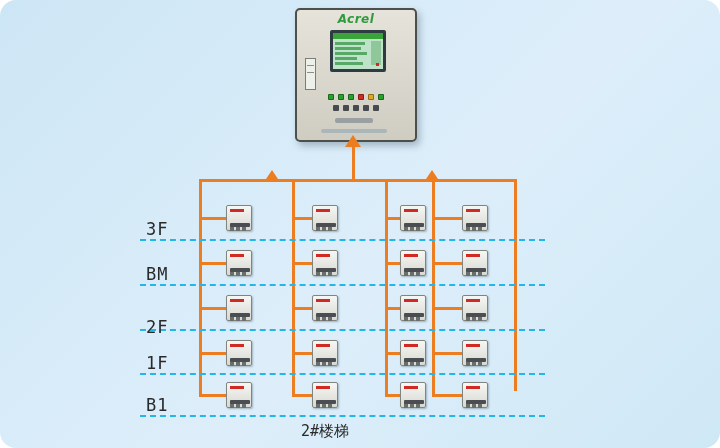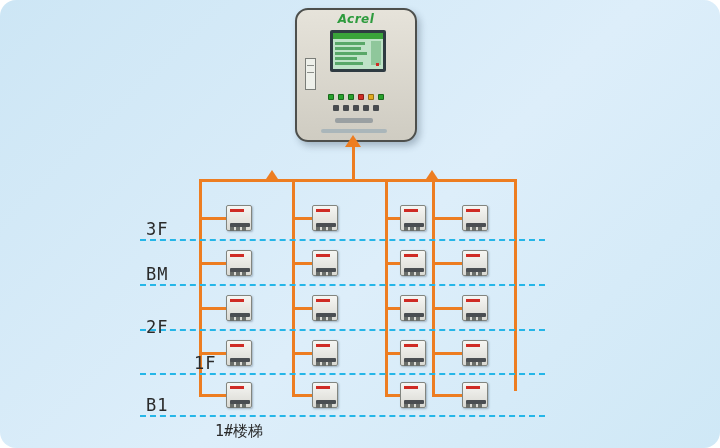--- a/index.html
+++ b/index.html
@@ -5,21 +5,21 @@
   html,body{margin:0;padding:0;background:#ffffff;}
   .canvas{
     position:relative;width:720px;height:448px;overflow:hidden;
     background:linear-gradient(135deg,#cde6f5 0%,#ddeefa 55%,#cfe8f6 100%);
     border-radius:16px;
     font-family:"DejaVu Sans","Liberation Sans",sans-serif;
   }
   
   .cabinet{position:absolute;left:295px;top:8px;width:118px;height:130px;
     background:linear-gradient(#e6e3da,#cfccc2);
-    border:2px solid #4d4f4c;border-radius:13px;
+    border:2px solid #4d4f4c;border-radius:5px;
     box-shadow:3px 4px 7px rgba(40,60,80,.30);}
   .logo{position:absolute;left:0;top:2px;width:100%;text-align:center;
     color:#2e9b3e;font-weight:bold;font-style:italic;font-size:12px;letter-spacing:.5px;}
   .screen{position:absolute;left:33px;top:20px;width:56px;height:42px;
     background:#2f3b42;padding:3px;box-sizing:border-box;border-radius:2px;}
   .screen-inner{width:100%;height:100%;background:#bfe3c8;position:relative;overflow:hidden;}
   .screen-inner .hd{position:absolute;left:0;top:0;width:100%;height:6px;background:#3aa33a;}
   .screen-inner .ln{position:absolute;left:2px;height:3px;background:#58a868;}
   .screen-inner .col{position:absolute;right:2px;top:8px;width:10px;height:24px;background:#8fc79b;}
   .screen-inner .dot{position:absolute;width:3px;height:3px;background:#cf2b24;right:4px;bottom:3px;}
@@ -126,21 +126,21 @@
 
   <div class="floor-line" style="top:239px;"></div>
   <div class="floor-line" style="top:284px;"></div>
   <div class="floor-line" style="top:329px;"></div>
   <div class="floor-line" style="top:373px;"></div>
   <div class="floor-line" style="top:415px;"></div>
 
   <div class="row-label" style="top:219px;">3F</div>
   <div class="row-label" style="top:264px;">BM</div>
   <div class="row-label" style="top:317px;">2F</div>
-  <div class="row-label" style="top:353px;margin-left:48px;">1F</div>
+  <div class="row-label" style="top:353px;">1F</div>
   <div class="row-label" style="top:395px;">B1</div>
 
   <div class="device" style="left:226px;top:205px;">
       <div class="dlabel"></div>
       <div class="dbtns"><i></i><i></i><i></i></div>
       <div class="dstrip"></div>
     </div>
   <div class="device" style="left:312px;top:205px;">
       <div class="dlabel"></div>
       <div class="dbtns"><i></i><i></i><i></i></div>
@@ -234,15 +234,15 @@
       <div class="dlabel"></div>
       <div class="dbtns"><i></i><i></i><i></i></div>
       <div class="dstrip"></div>
     </div>
   <div class="device" style="left:462px;top:382px;">
       <div class="dlabel"></div>
       <div class="dbtns"><i></i><i></i><i></i></div>
       <div class="dstrip"></div>
     </div>
 
-  <div class="col-label" style="left:194px;">1#楼梯</div>
+  <div class="col-label" style="left:280px;">2#楼梯</div>
 
 </div>
 
 </body></html>

